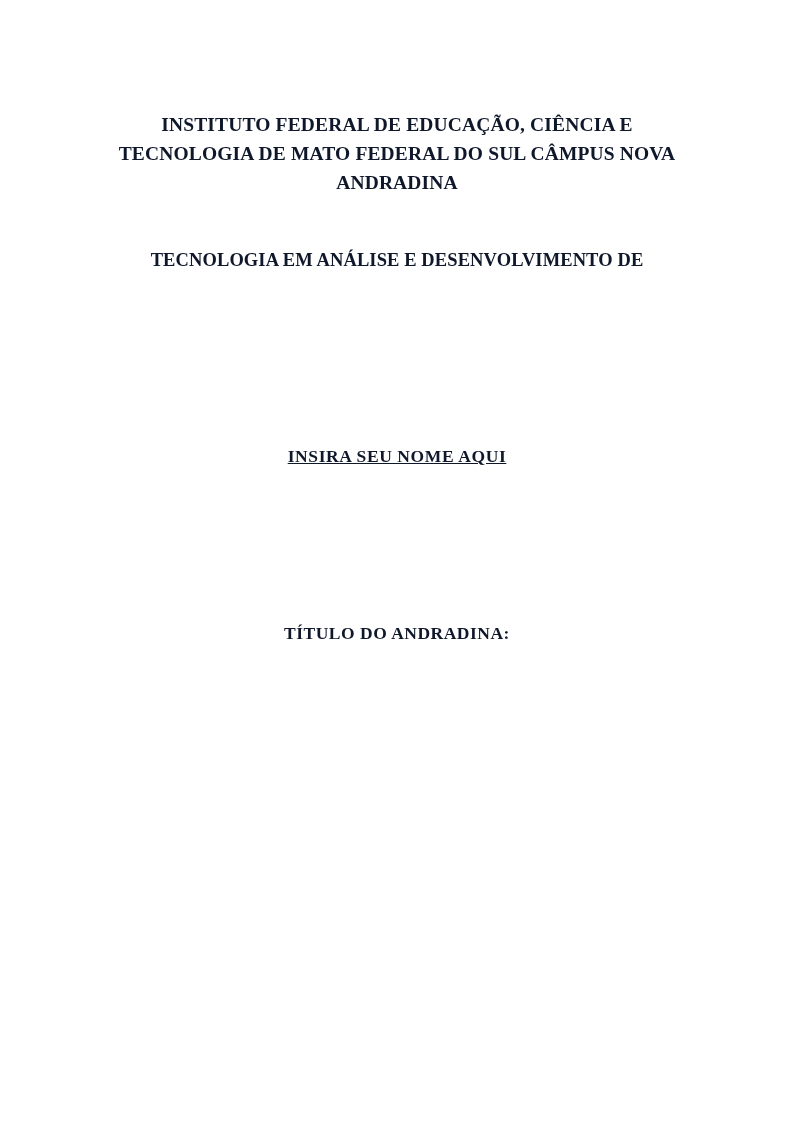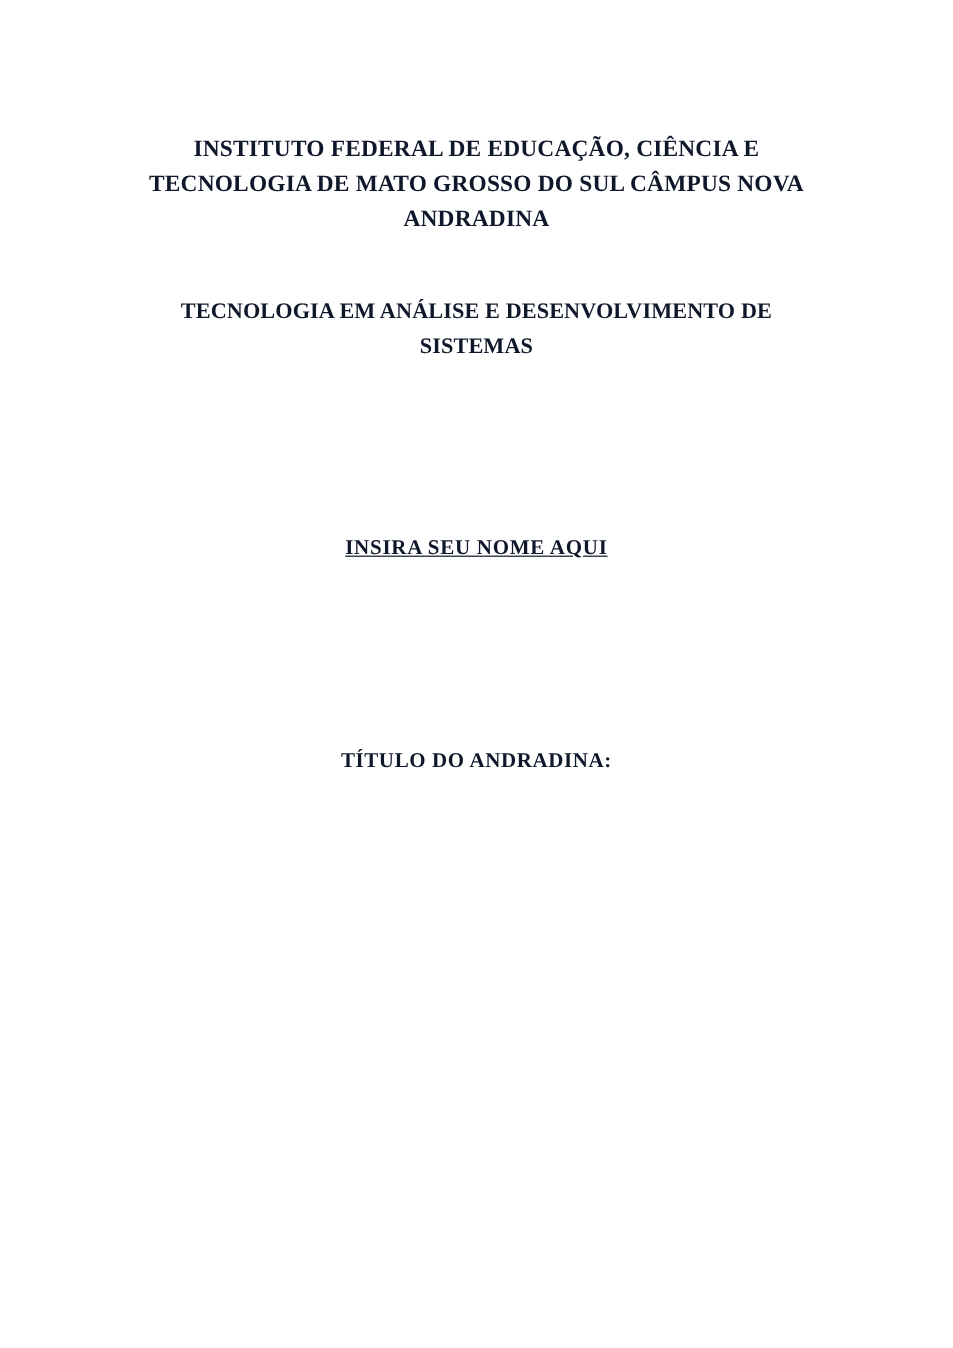--- a/index.html
+++ b/index.html
@@ -64,27 +64,26 @@
     letter-spacing: 0.4px;
   }
 </style>
 </head>
 <body>
 
 <div class="page">
 
   <div class="block institution">
     <div>INSTITUTO FEDERAL DE EDUCAÇÃO, CIÊNCIA E</div>
-    <div>TECNOLOGIA DE MATO GROSSO DO SUL CÂMPUS NOVA</div>
+    <div>TECNOLOGIA DE MATO FEDERAL DO SUL CÂMPUS NOVA</div>
     <div>ANDRADINA</div>
   </div>
 
   <div class="block course">
     <div>TECNOLOGIA EM ANÁLISE E DESENVOLVIMENTO DE</div>
-    <div>SISTEMAS</div>
   </div>
 
   <div class="block author">INSIRA SEU NOME AQUI</div>
 
   <div class="block title-area">
     <div>TÍTULO DO ANDRADINA:</div>
   </div>
 
 
 </div>

